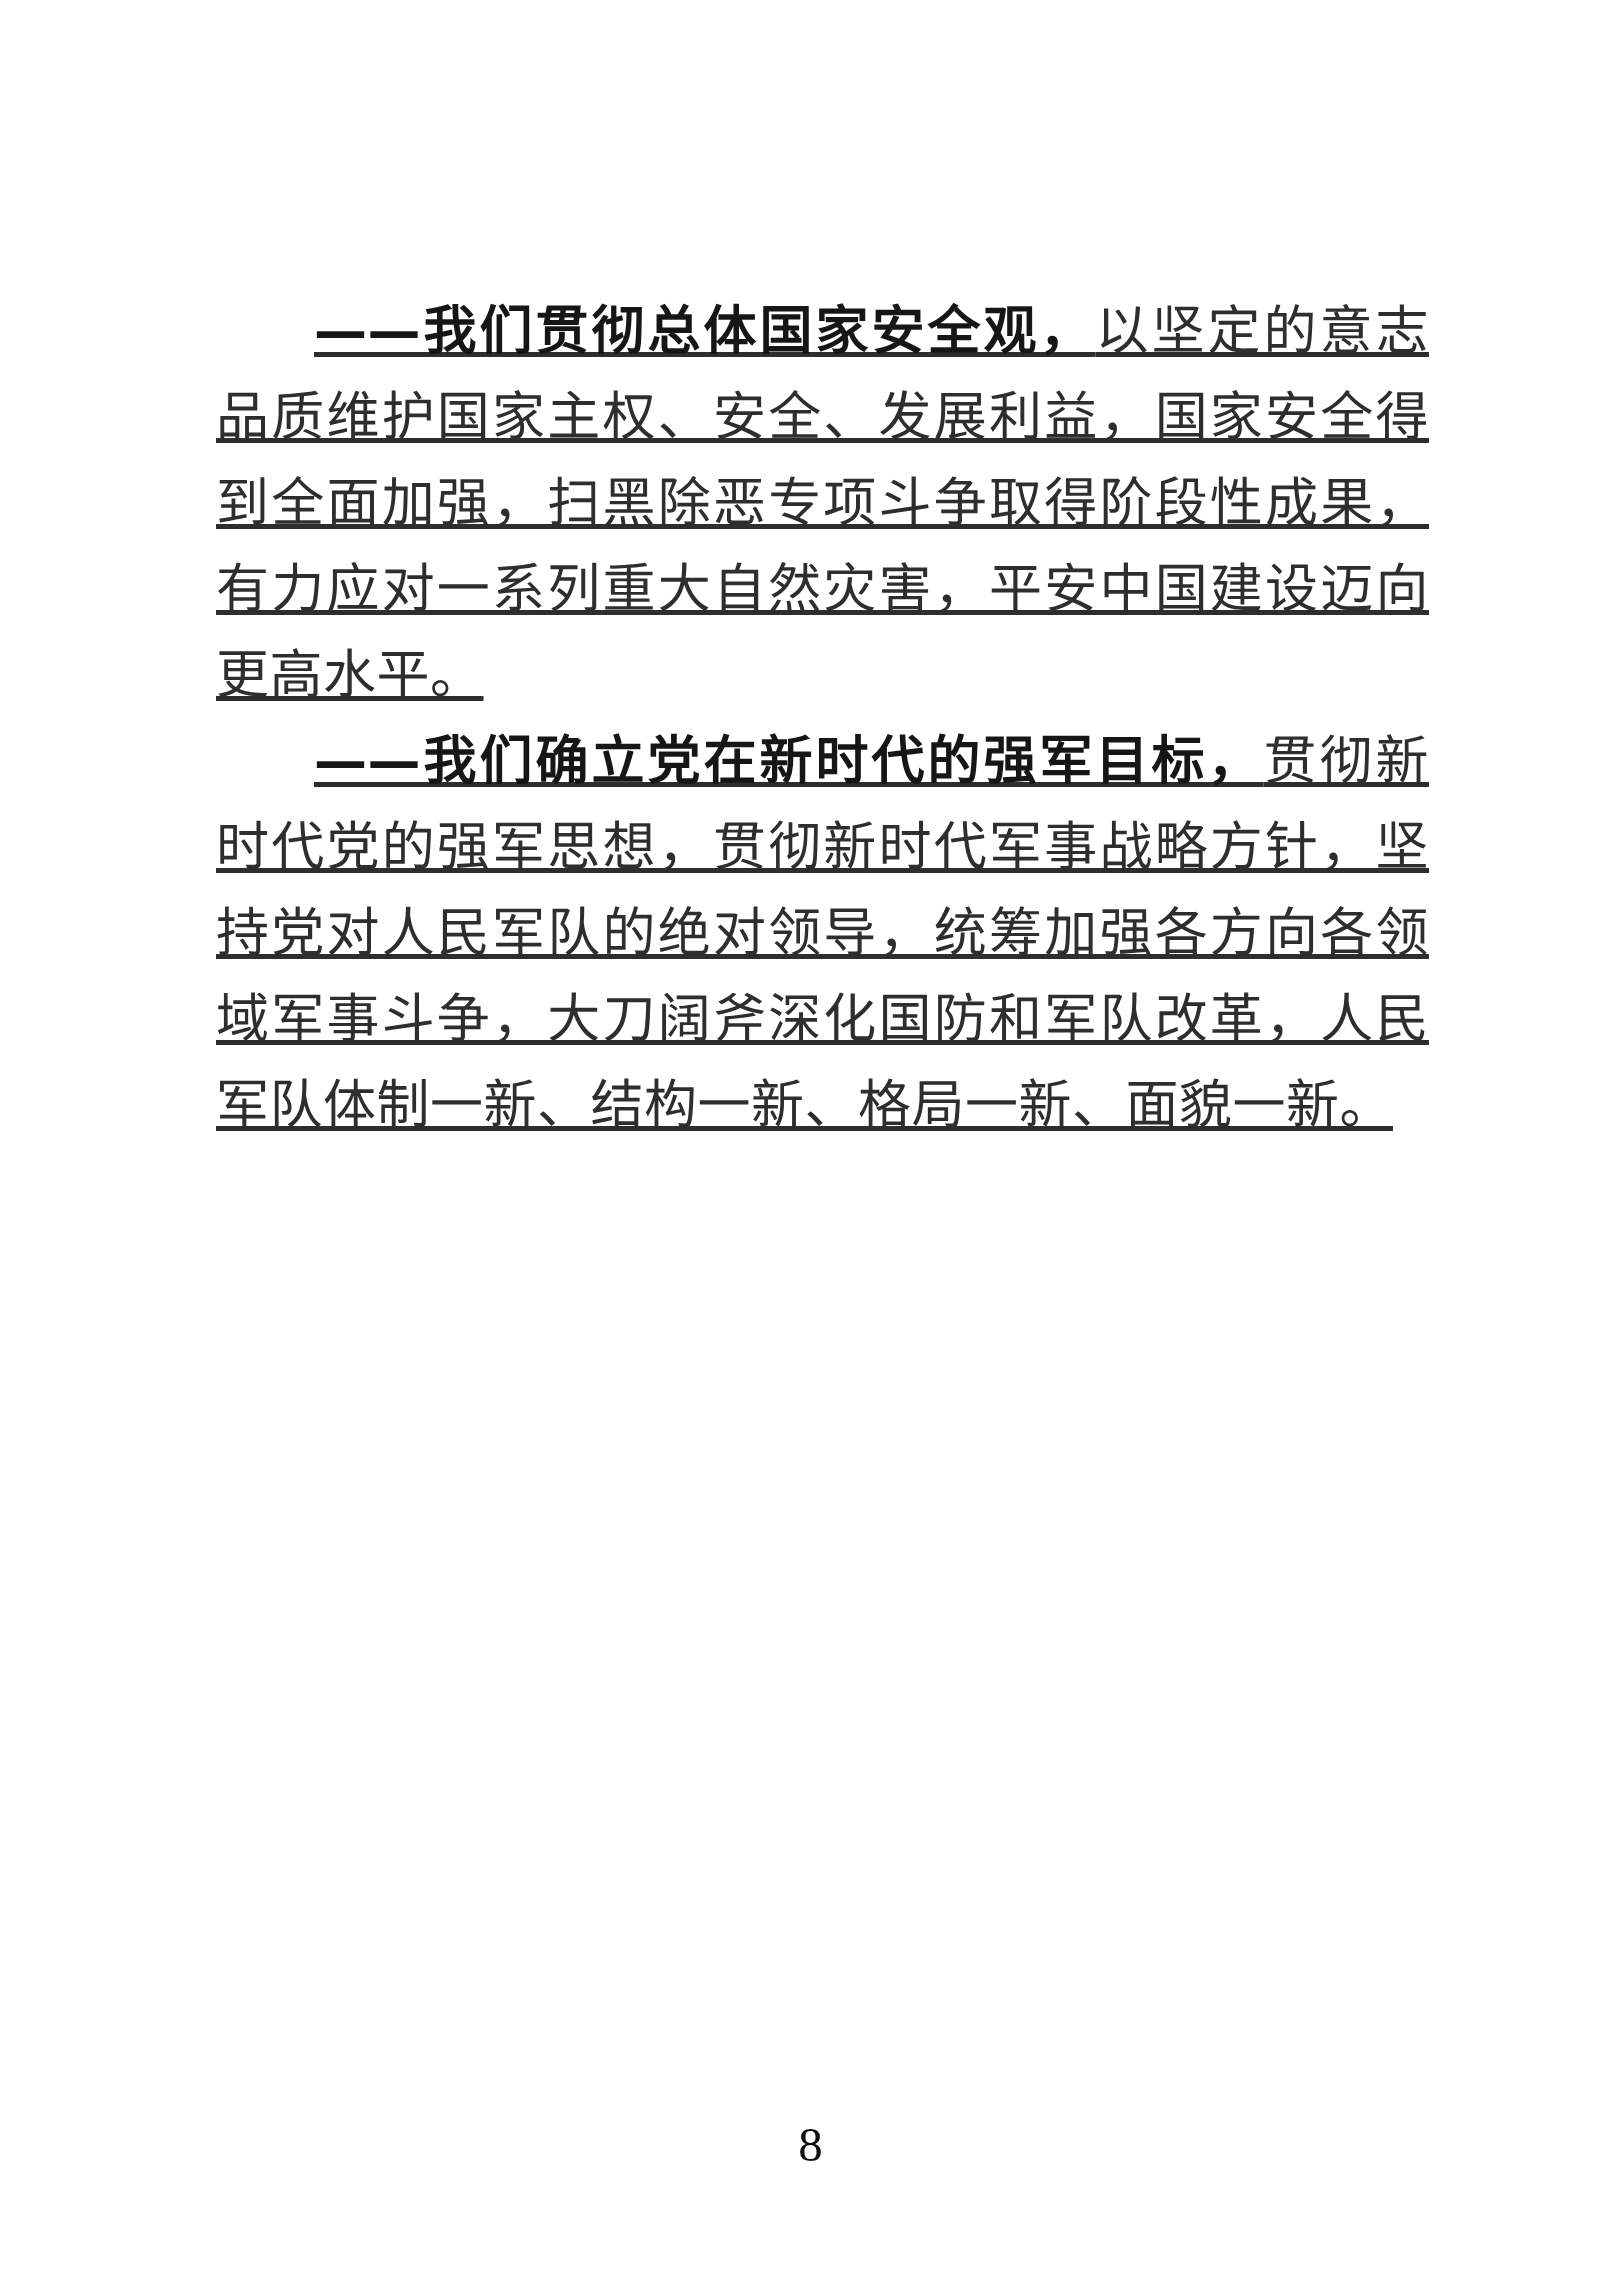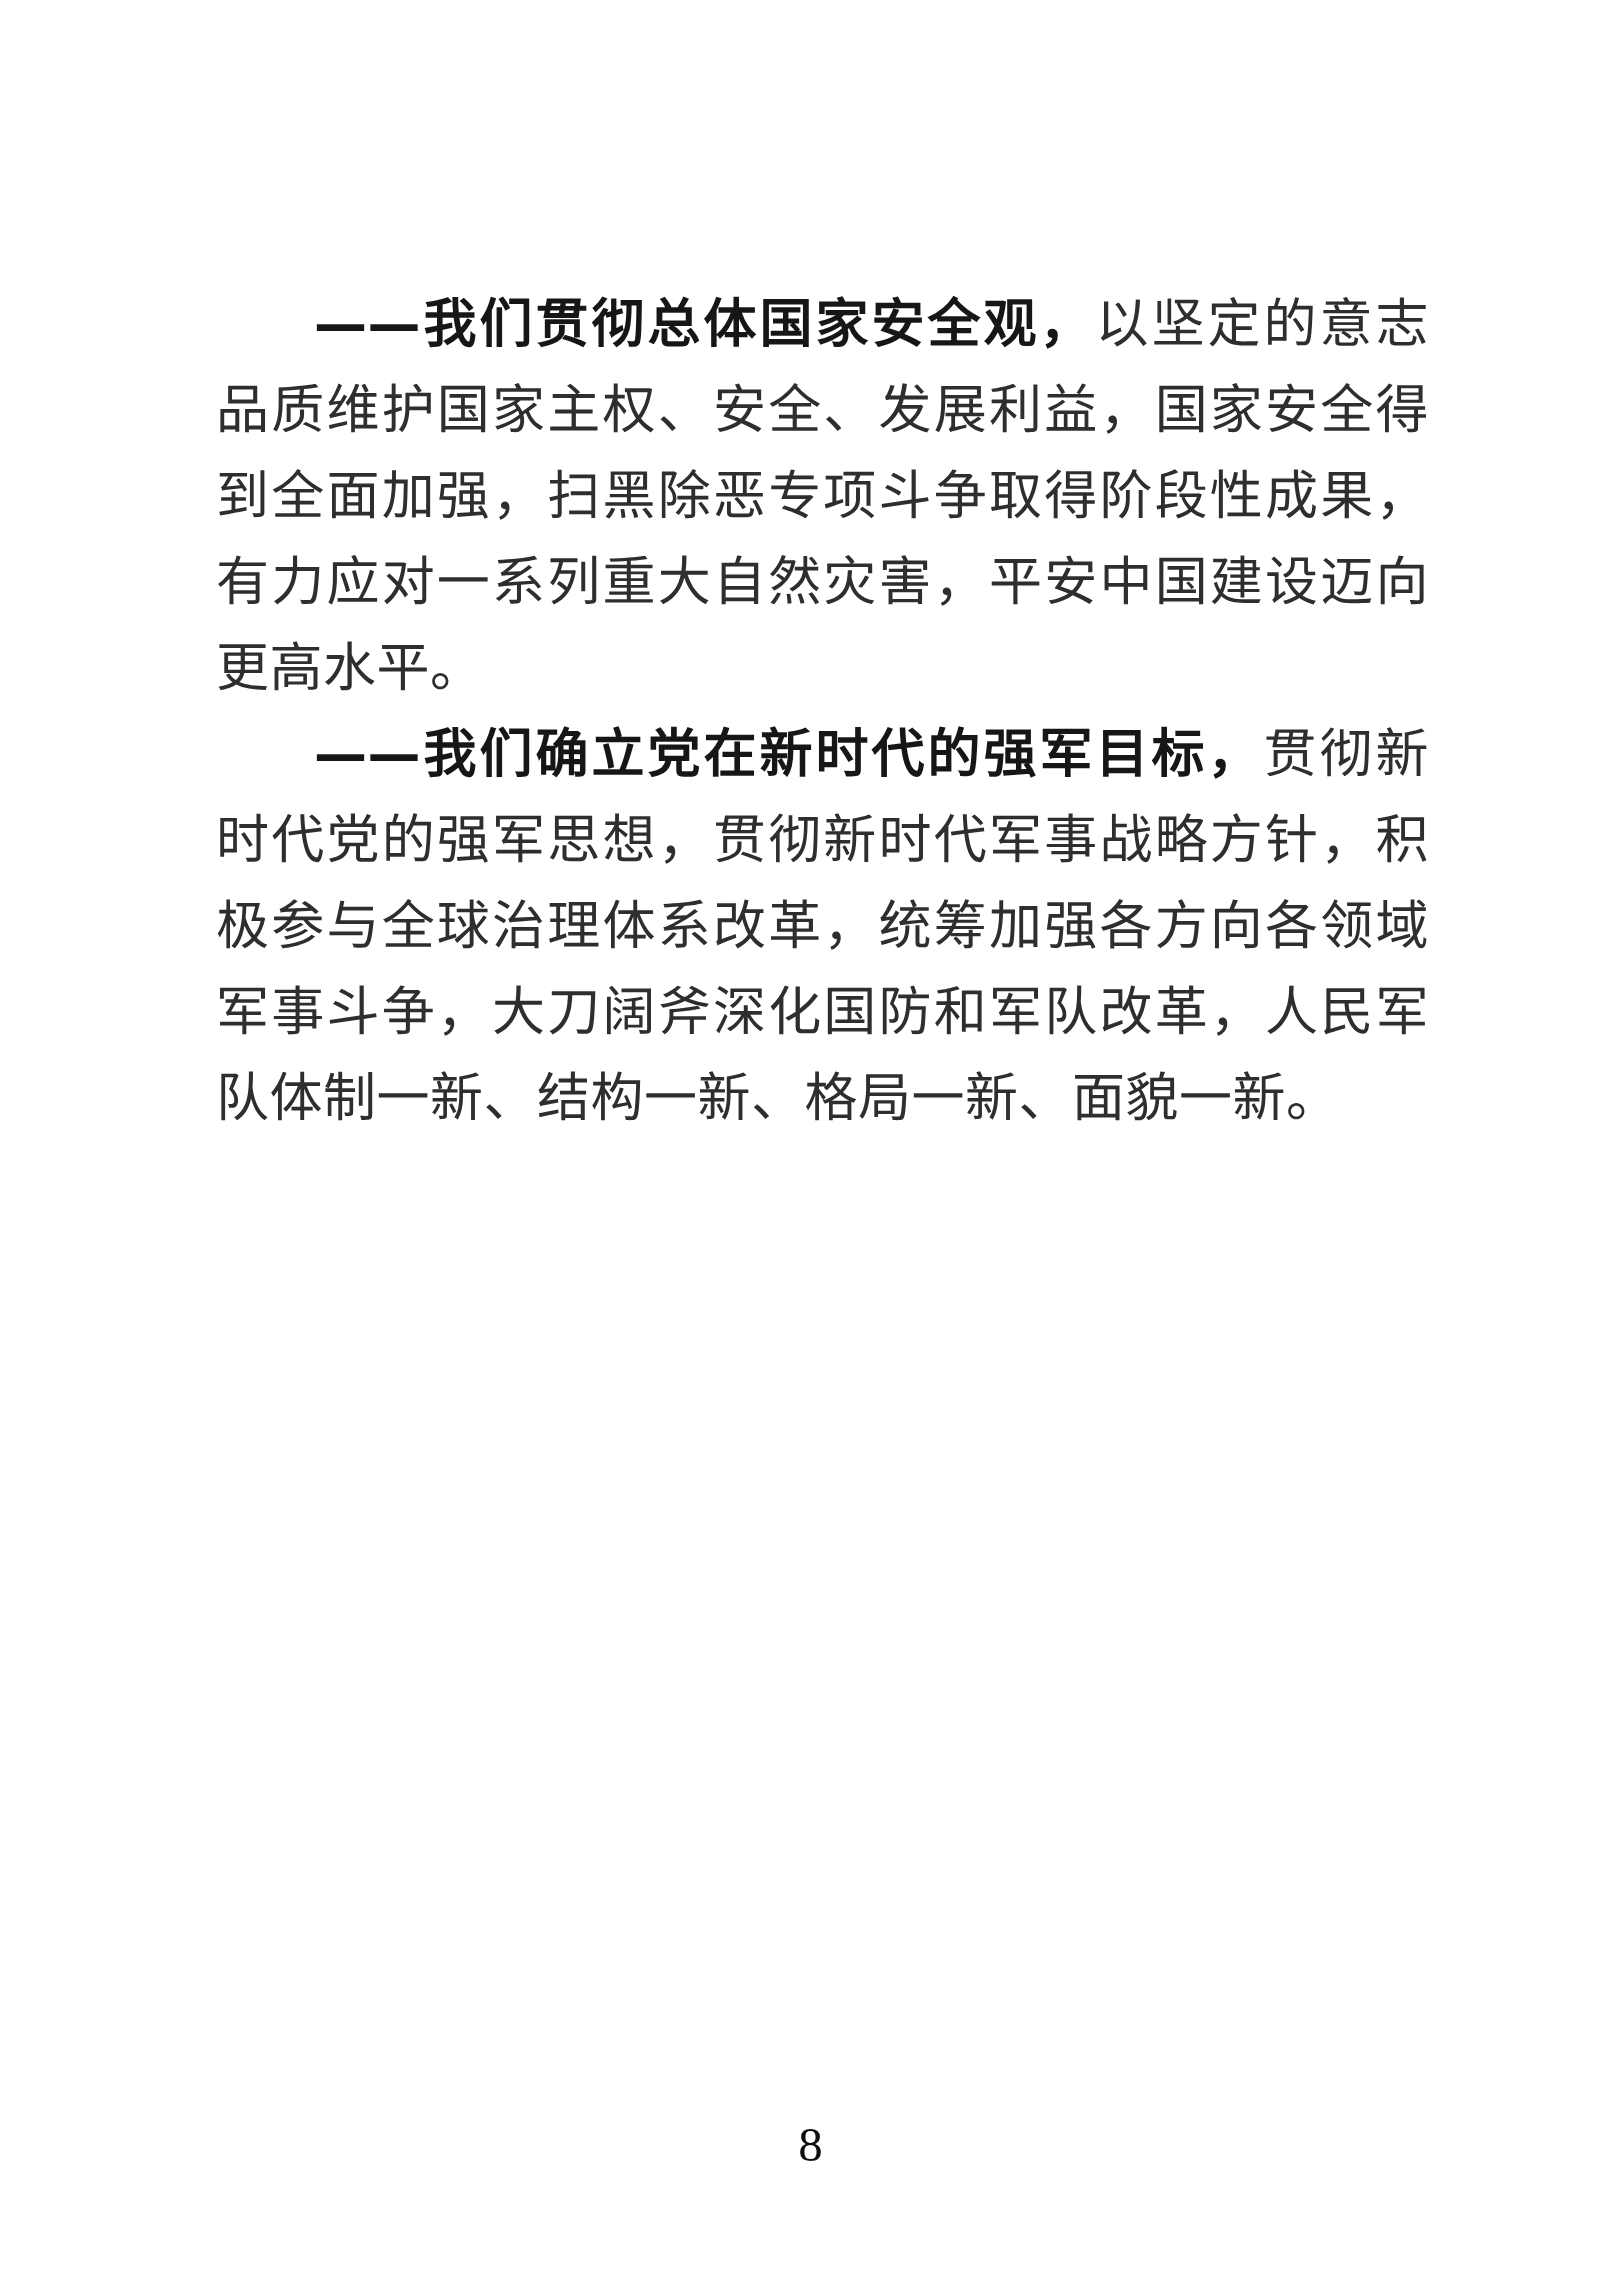--- a/index.html
+++ b/index.html
@@ -11,28 +11,29 @@
     position: relative;
     width: 1621px;
     height: 2293px;
     background: #ffffff;
     overflow: hidden;
     font-family: "Liberation Serif", "DejaVu Serif", serif;
   }
   .text-block {
     position: absolute;
     left: 216px;
-    top: 281px;
+    top: 288px;
     width: 1213px;
     font-size: 53px;
     line-height: 86px;
     color: #2e2e2e;
     text-align: justify;
     text-justify: inter-ideograph;
     letter-spacing: 0.5px;
+    text-decoration: underline;
   }
   .para {
     margin: 0;
     padding: 0;
     text-indent: 98px;
   }
   .para-lead {
     font-family: "DejaVu Sans", "Liberation Sans", sans-serif;
     font-weight: 700;
     color: #161616;
@@ -56,21 +57,21 @@
 </style>
 </head>
 <body>
 
 <div class="page">
 
   <main class="text-block">
 
     <p class="para"><span class="para-lead">——我们贯彻总体国家安全观，</span><span class="para-rest">以坚定的意志品质维护国家主权、安全、发展利益，国家安全得到全面加强，扫黑除恶专项斗争取得阶段性成果，有力应对一系列重大自然灾害，平安中国建设迈向更高水平。</span></p>
 
-    <p class="para"><span class="para-lead">——我们确立党在新时代的强军目标，</span><span class="para-rest">贯彻新时代党的强军思想，贯彻新时代军事战略方针，积极参与全球治理体系改革，统筹加强各方向各领域军事斗争，大刀阔斧深化国防和军队改革，人民军队体制一新、结构一新、格局一新、面貌一新。</span></p>
+    <p class="para"><span class="para-lead">——我们确立党在新时代的强军目标，</span><span class="para-rest">贯彻新时代党的强军思想，贯彻新时代军事战略方针，坚持党对人民军队的绝对领导，统筹加强各方向各领域军事斗争，大刀阔斧深化国防和军队改革，人民军队体制一新、结构一新、格局一新、面貌一新。</span></p>
 
 
 
   </main>
 
   <footer class="page-footer">
     <span class="page-number">8</span>
   </footer>
 
 </div>

